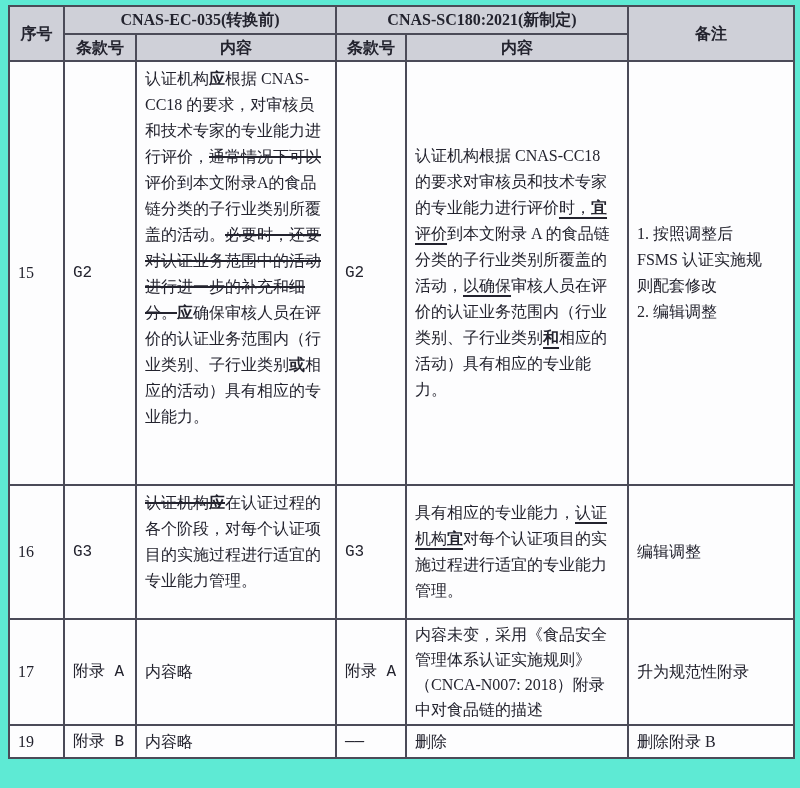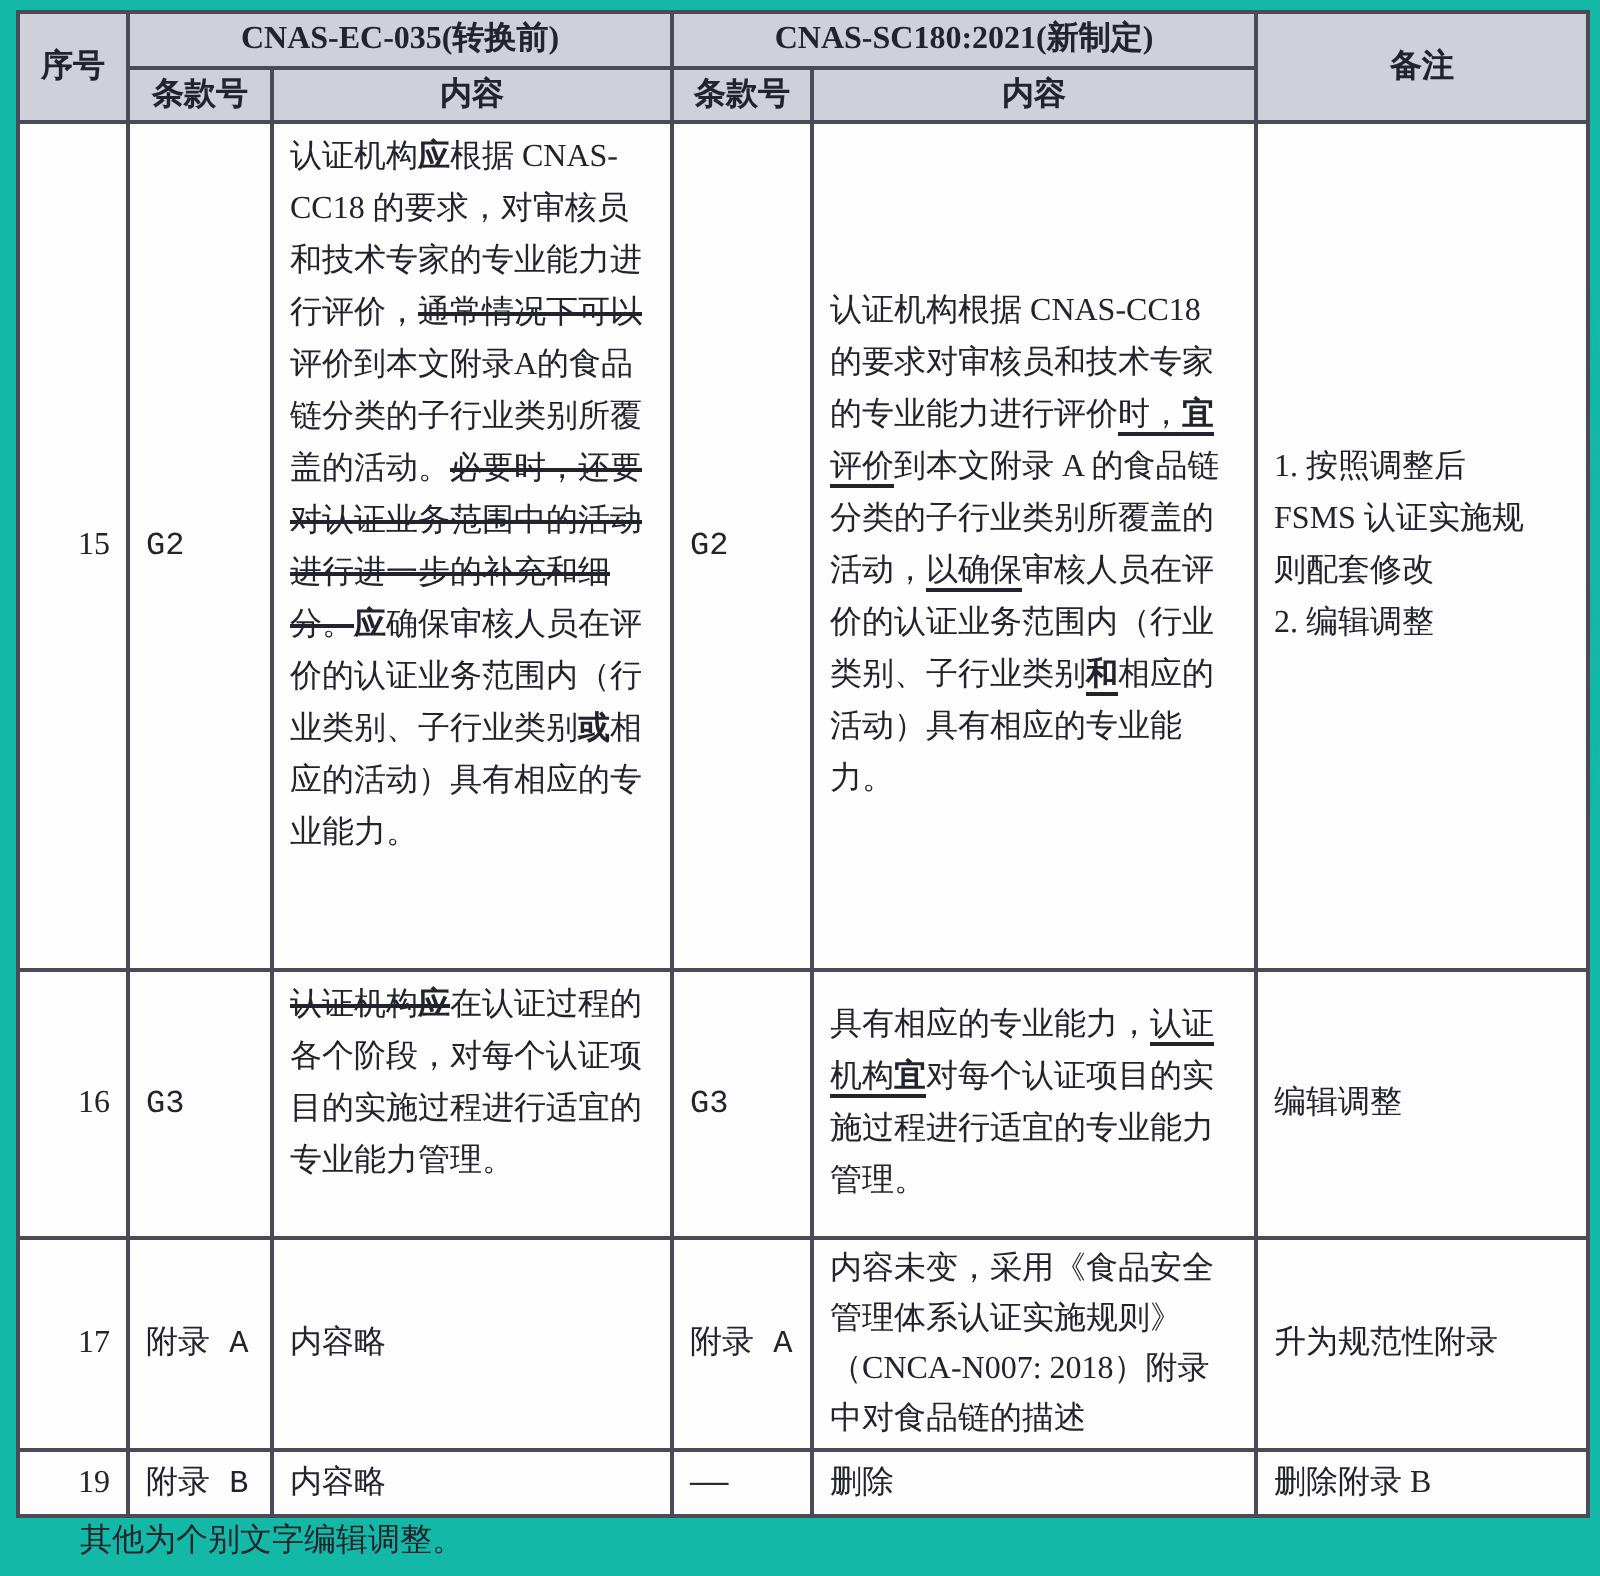--- a/index.html
+++ b/index.html
@@ -4,21 +4,21 @@
 <style>
   html,body{margin:0;padding:0;}
   body{
     width:800px;height:788px;
     background:#f4f4f6;
     font-family:"Liberation Serif","DejaVu Serif",serif;
     color:#23232e;
     position:relative;
     overflow:hidden;
   }
-  .page{position:absolute;inset:0;background:#14b8a6;}
+  .page{position:absolute;inset:0;background:#5eead4;}
   
   .artifact{position:absolute;border-radius:50%;filter:blur(7px);pointer-events:none;}
   .a1{left:735px;top:90px;width:55px;height:370px;background:rgba(196,120,132,0.10);}
   .a2{left:500px;top:380px;width:120px;height:90px;background:rgba(196,120,132,0.09);}
   .a3{left:300px;top:620px;width:130px;height:80px;background:rgba(150,150,160,0.10);}
   .a4{left:640px;top:480px;width:120px;height:120px;background:rgba(196,130,140,0.07);}
 
   table.cmp{
     position:absolute;left:8px;top:5px;
     width:785px;
@@ -34,21 +34,21 @@
     vertical-align:middle;
     overflow:hidden;
   }
   tr.hdr th{
     background:#cfd0d8;
     font-weight:bold;
     text-align:center;
     padding:0 4px;
     line-height:24px;
   }
-  td.serial{text-align:right;background:#fdfdfe;}
+  td.serial{text-align:left;background:#fdfdfe;}
   td.clause{text-align:left;padding-left:10px;background:#fdfdfe;font-family:Liberation Mono, monospace;}
   td.content{background:#fdfdfe;}
   td.content.top{vertical-align:top;padding-top:4px;}
   td.remark{background:#fdfdfe;white-space:pre-line;margin-top:36px;}
   .seg{}
   .seg.b{font-weight:bold;}
   .seg.s{text-decoration:line-through;text-decoration-thickness:1.5px;margin-top:12px;}
   .seg.bs{font-weight:bold;text-decoration:line-through;text-decoration-thickness:1.5px;}
   .seg.u{text-decoration:underline;text-underline-offset:4px;text-decoration-thickness:1.5px;}
   .seg.bu{font-weight:bold;text-decoration:underline;text-underline-offset:4px;text-decoration-thickness:1.5px;}
@@ -124,14 +124,13 @@
       <td class="serial">19</td>
       <td class="clause">附录 B</td>
       <td class="content"><span class="seg">内容略</span></td>
       <td class="clause">——</td>
       <td class="content"><span class="seg">删除</span></td>
       <td class="remark">删除附录 B</td>
     </tr>
   </tbody>
     </table>
 
-  <div class="footnote">其他为个别文字编辑调整。</div>
 </div>
 
 </body></html>

